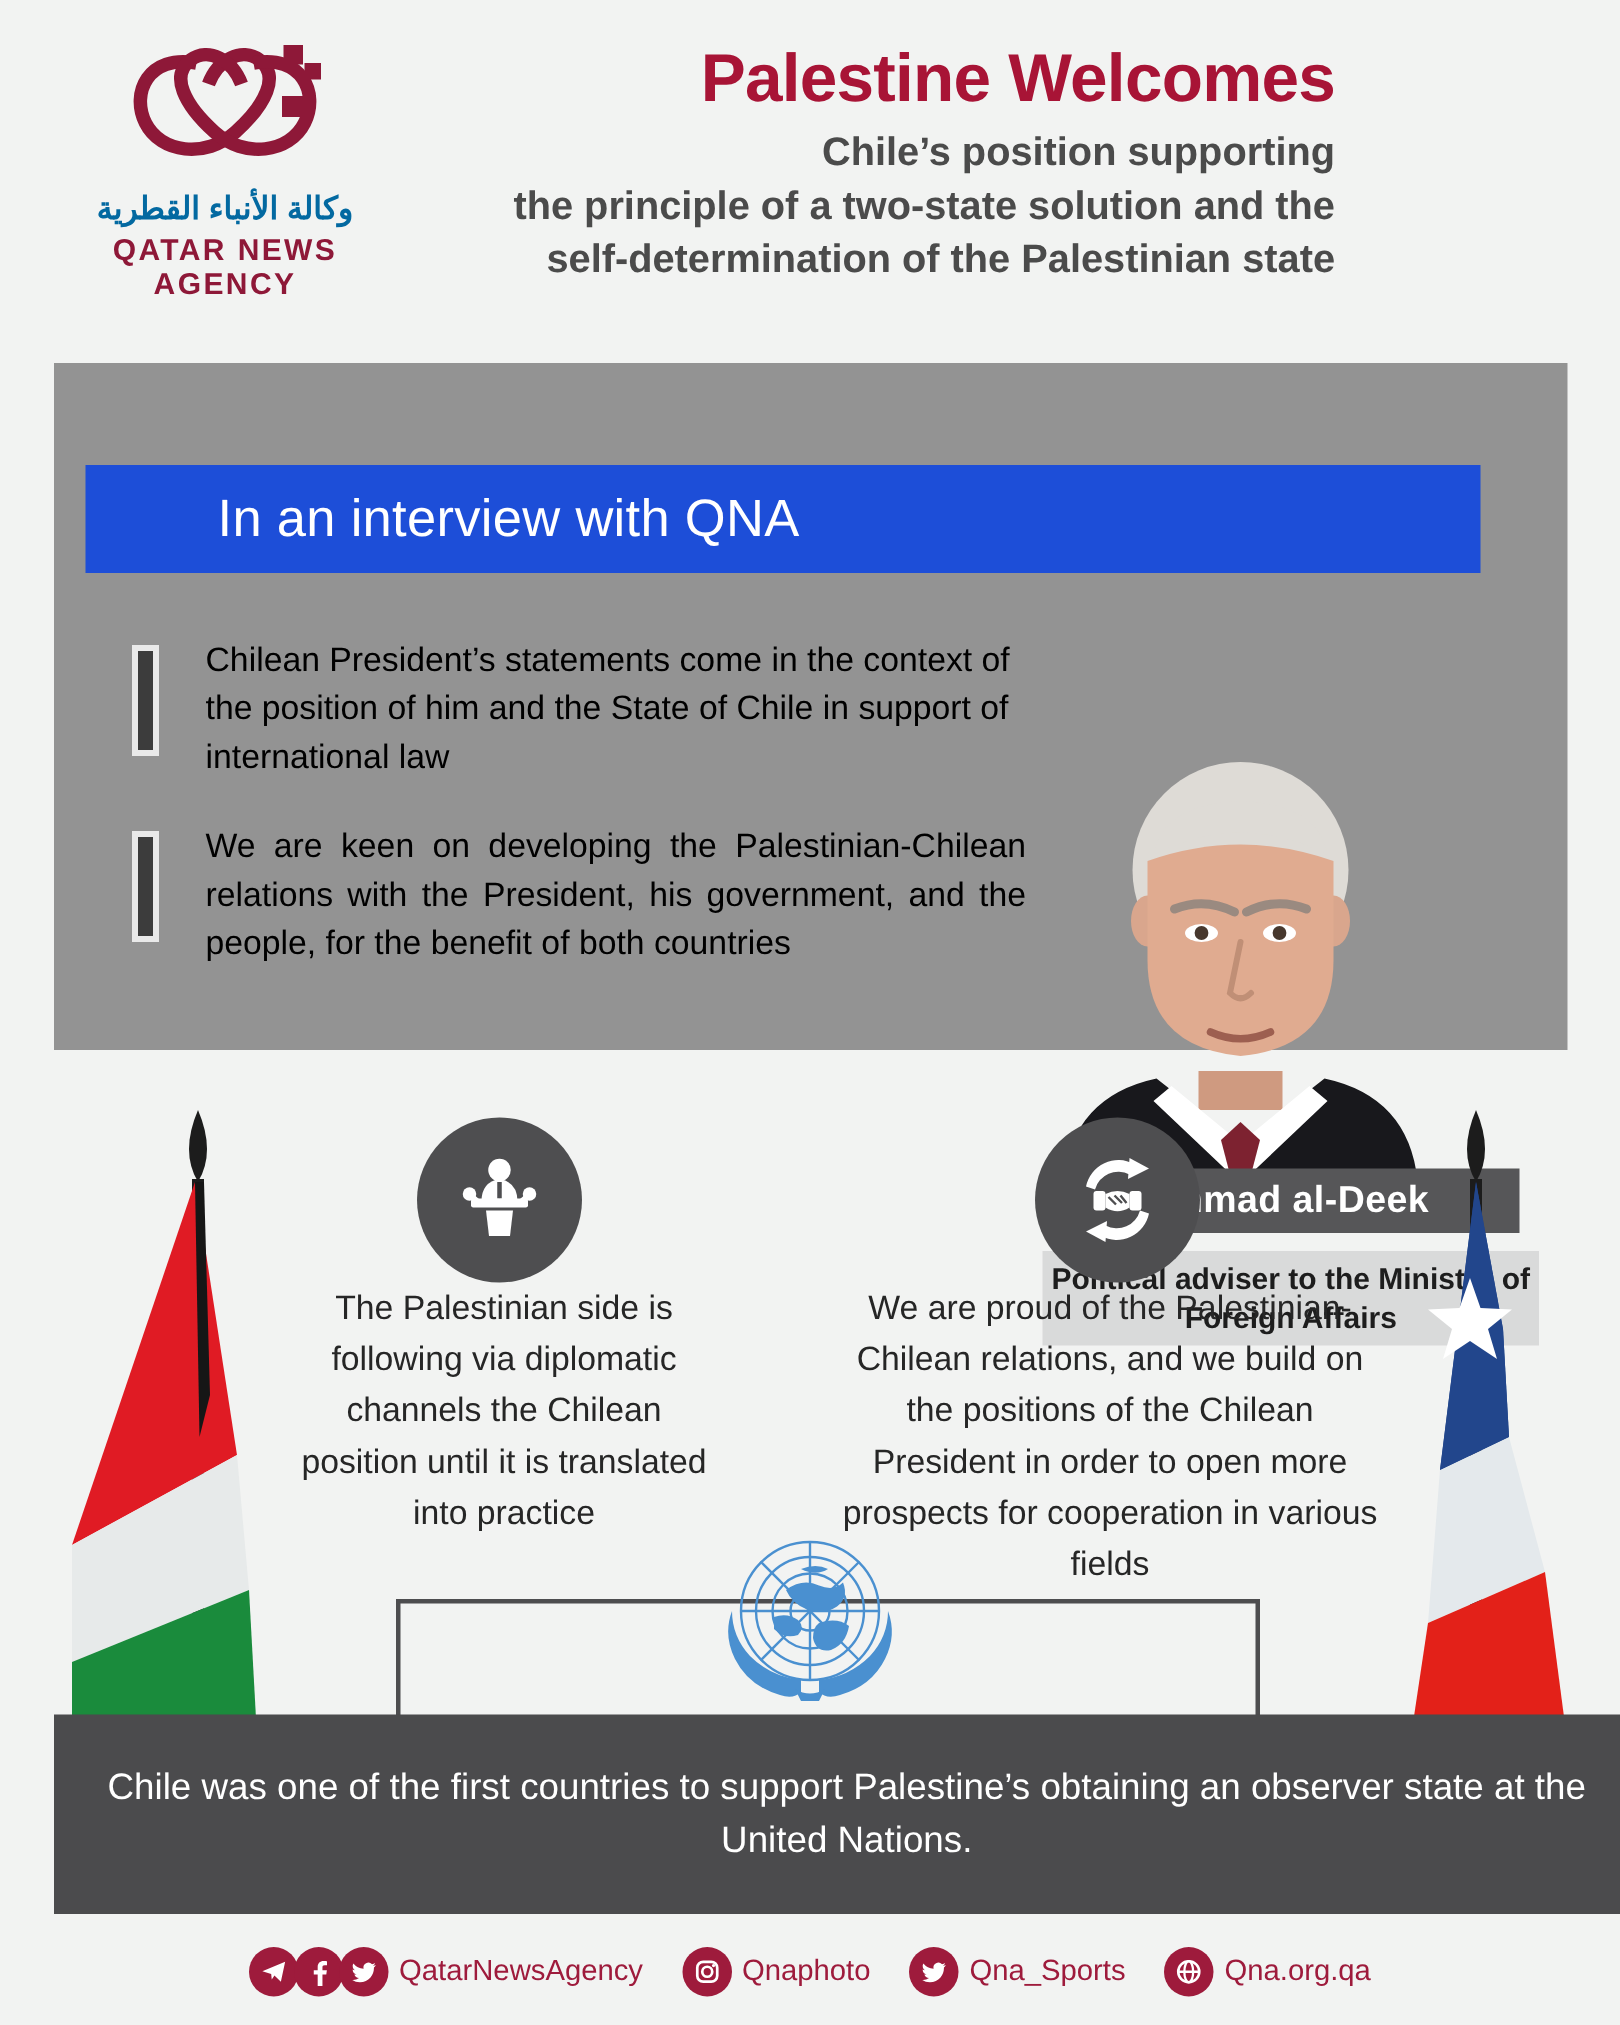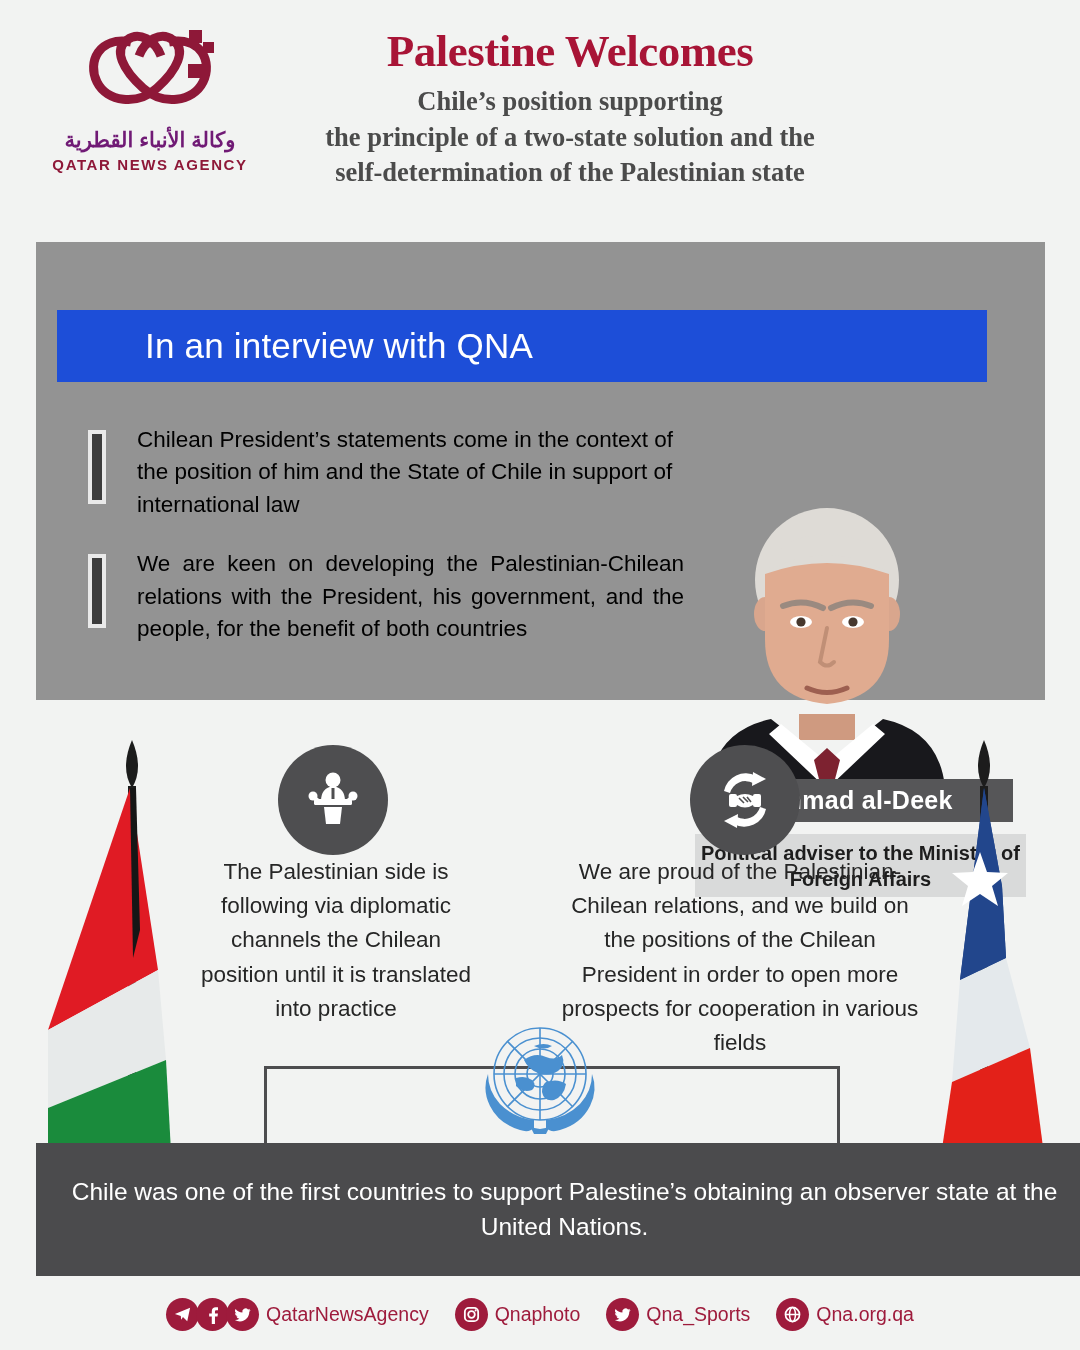--- a/index.html
+++ b/index.html
@@ -31,42 +31,41 @@
   }
   .logo-wrap {
     position: absolute;
     left: 40px; top: 22px;
     width: 220px;
     height: 165px;
     text-align: center;
   }
   .logo-mark { width: 150px; height: 105px; margin: 0 auto; display:block; }
   .logo-ar {
-    color: #701a75;
+    color: #0369a1;
     font-size: 21px;
     font-weight: bold;
     letter-spacing: 0px;
     line-height: 1;
     margin-top: 2px;
     direction: rtl;
   }
   .logo-en {
     color: #8e1838;
-    font-size: 15px;
+    font-size: 20px;
     font-weight: bold;
     letter-spacing: 1.6px;
     margin-top: 6px;
   }
 
   .title-block {
     position: absolute;
     left: 250px; top: 28px;
     width: 640px;
-    text-align: center;
-    font-family: Liberation Serif, serif;
+    text-align: right;
   }
   .main-title {
     color: #a81436;
     font-size: 45px;
     font-weight: bold;
     letter-spacing: -0.5px;
     line-height: 1.05;
     margin: 0;
   }
   .sub-title {

